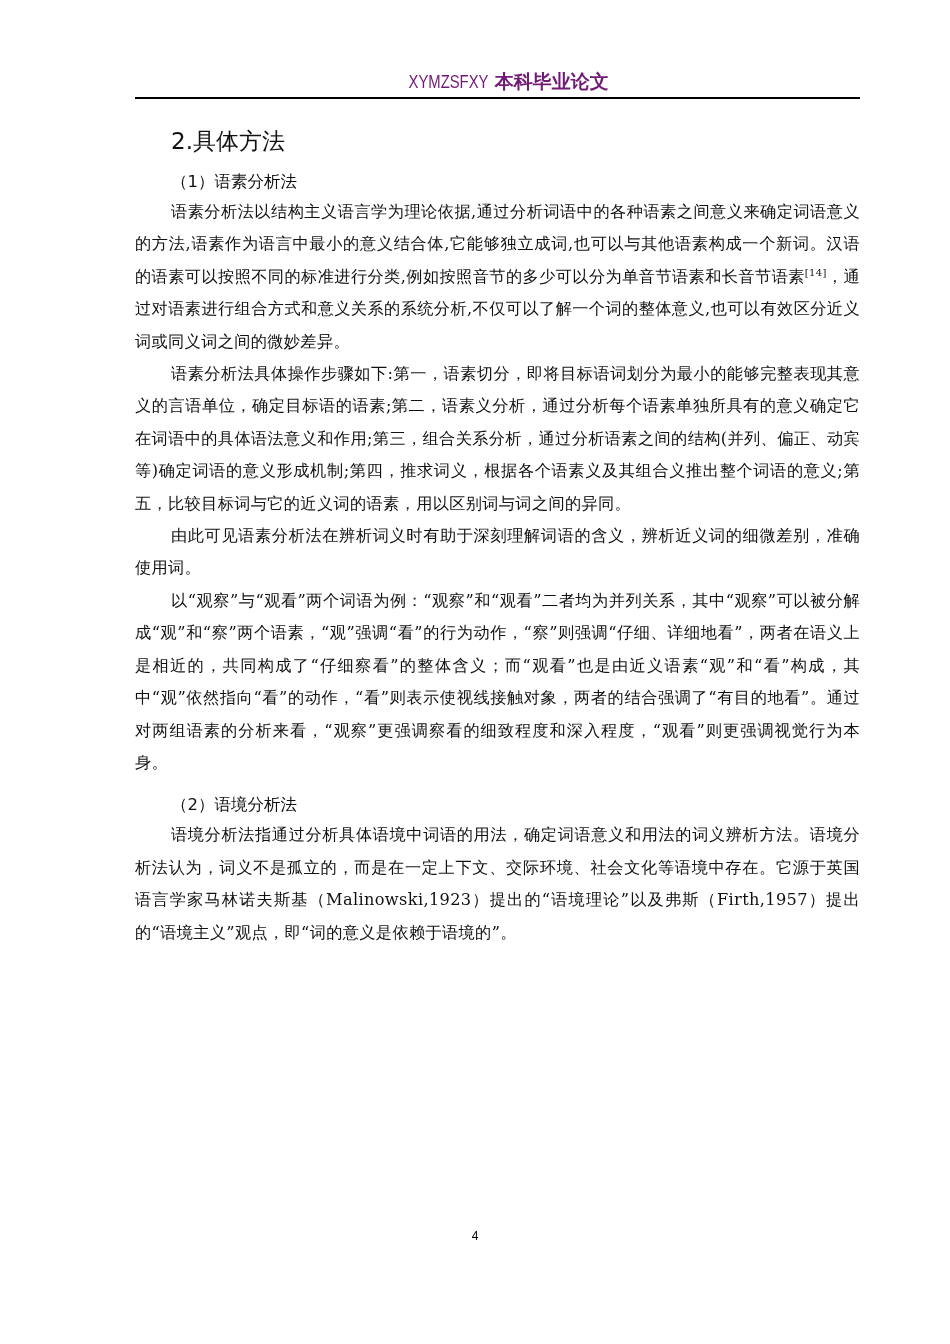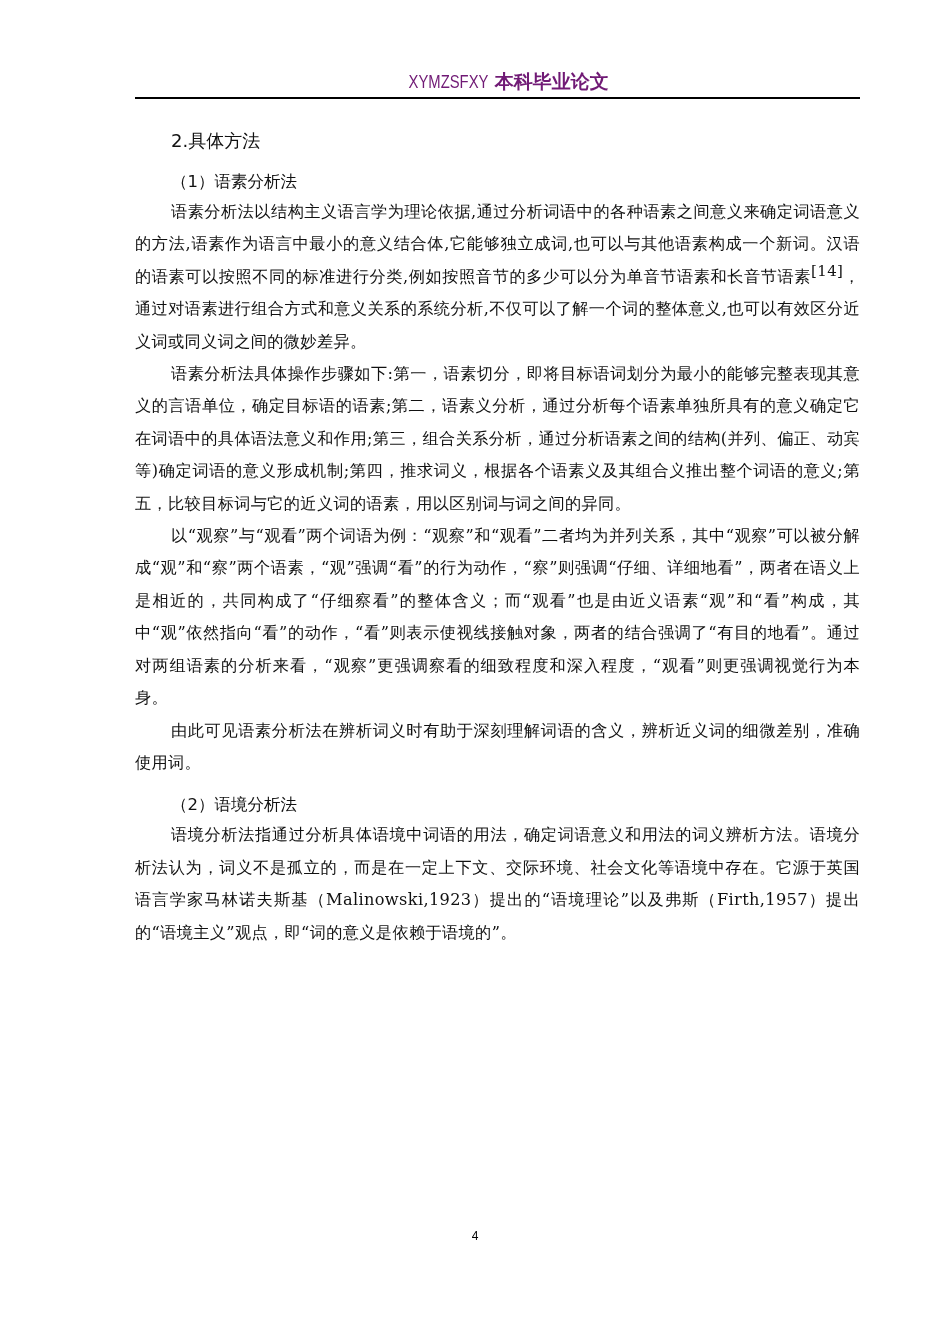--- a/index.html
+++ b/index.html
@@ -4,42 +4,42 @@
 <style>
   html, body { margin: 0; padding: 0; background: #ffffff; }
   body { width: 950px; height: 1344px; position: relative; overflow: hidden;
          font-family: "DejaVu Serif", "Liberation Serif", serif; color: #111; }
   .header { position: absolute; left: 135px; top: 68px; width: 725px; text-align: center;
             font-size: 19px; line-height: 26px; color: #701a75; }
   .header .latin { font-family: "Liberation Sans", sans-serif; letter-spacing: 0px; transform: scaleX(0.78); display: inline-block; transform-origin: right center; }
   .header .cjk { font-family: "DejaVu Sans", sans-serif; font-weight: bold; }
   .header-rule { position: absolute; left: 135px; top: 97px; width: 725px; height: 2px; background: #000; }
   .content { position: absolute; left: 135px; top: 126px; width: 725px; }
-  .h2 { font-family: "DejaVu Sans", sans-serif; font-size: 18px; line-height: 30px; margin: 0 0 6px 36px; height: 30px; }
+  .h2 { font-family: "DejaVu Sans", sans-serif; font-size: 23px; line-height: 30px; margin: 0 0 6px 36px; height: 30px; }
   .h3 { font-family: "DejaVu Sans", sans-serif; font-size: 16.5px; line-height: 28px; margin: 12px 0 0 36px; height: 28px; }
   .p { font-size: 16.2px; line-height: 32.4px; text-indent: 36px; margin: 0; text-align: justify; letter-spacing: 0.35px; }
   .page-num { position: absolute; left: 0; width: 950px; top: 1229px; text-align: center;
               font-family: "Liberation Sans", sans-serif; font-size: 12px; color: #000; }
-  sup { font-size: 15px; line-height: 0; }
+  sup { font-size: 10px; line-height: 0; }
 </style>
 </head>
 <body>
 
 <div class="header">
   <span class="latin">XYMZSFXY</span>
   <span class="cjk">本科毕业论文</span>
 </div>
 <div class="header-rule"></div>
 
 <div class="content">
   <div class="h2">2.具体方法</div>
 
   <div class="h3">（1）语素分析法</div>
   <p class="p"><span>语素分析法以结构主义语言学为理论依据,通过分析词语中的各种语素之间意义来确定词语意义的方法,语素作为语言中最小的意义结合体,它能够独立成词,也可以与其他语素构成一个新词。汉语的语素可以按照不同的标准进行分类,例如按照音节的多少可以分为单音节语素和长音节语素</span><sup>[14]</sup><span>，通过对语素进行组合方式和意义关系的系统分析,不仅可以了解一个词的整体意义,也可以有效区分近义词或同义词之间的微妙差异。</span></p>
   <p class="p">语素分析法具体操作步骤如下:第一，语素切分，即将目标语词划分为最小的能够完整表现其意义的言语单位，确定目标语的语素;第二，语素义分析，通过分析每个语素单独所具有的意义确定它在词语中的具体语法意义和作用;第三，组合关系分析，通过分析语素之间的结构(并列、偏正、动宾等)确定词语的意义形成机制;第四，推求词义，根据各个语素义及其组合义推出整个词语的意义;第五，比较目标词与它的近义词的语素，用以区别词与词之间的异同。</p>
+  <p class="p">由此可见语素分析法在辨析词义时有助于深刻理解词语的含义，辨析近义词的细微差别，准确使用词。</p>
   <p class="p">以“观察”与“观看”两个词语为例：“观察”和“观看”二者均为并列关系，其中“观察”可以被分解成“观”和“察”两个语素，“观”强调“看”的行为动作，“察”则强调“仔细、详细地看”，两者在语义上是相近的，共同构成了“仔细察看”的整体含义；而“观看”也是由近义语素“观”和“看”构成，其中“观”依然指向“看”的动作，“看”则表示使视线接触对象，两者的结合强调了“有目的地看”。通过对两组语素的分析来看，“观察”更强调察看的细致程度和深入程度，“观看”则更强调视觉行为本身。</p>
-  <p class="p">由此可见语素分析法在辨析词义时有助于深刻理解词语的含义，辨析近义词的细微差别，准确使用词。</p>
 
   <div class="h3">（2）语境分析法</div>
   <p class="p">语境分析法指通过分析具体语境中词语的用法，确定词语意义和用法的词义辨析方法。语境分析法认为，词义不是孤立的，而是在一定上下文、交际环境、社会文化等语境中存在。它源于英国语言学家马林诺夫斯基（Malinowski,1923）提出的“语境理论”以及弗斯（Firth,1957）提出的“语境主义”观点，即“词的意义是依赖于语境的”。</p>
 </div>
 
 <div class="page-num">4</div>
 
 </body></html>

